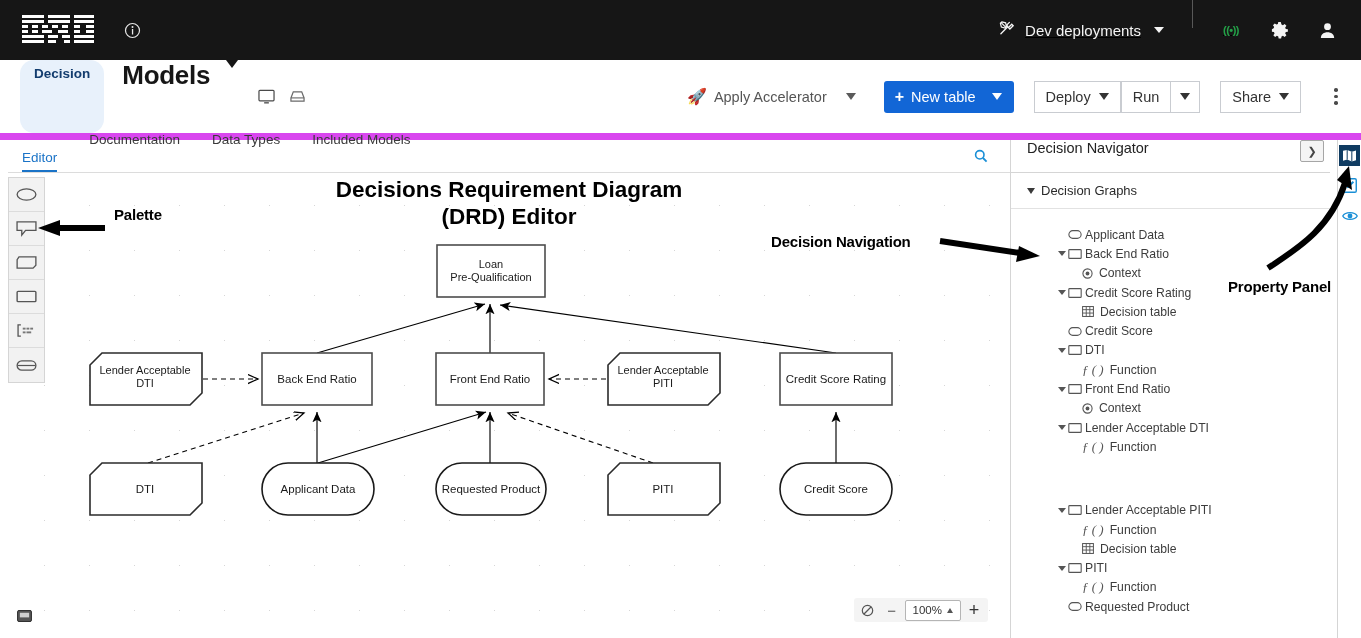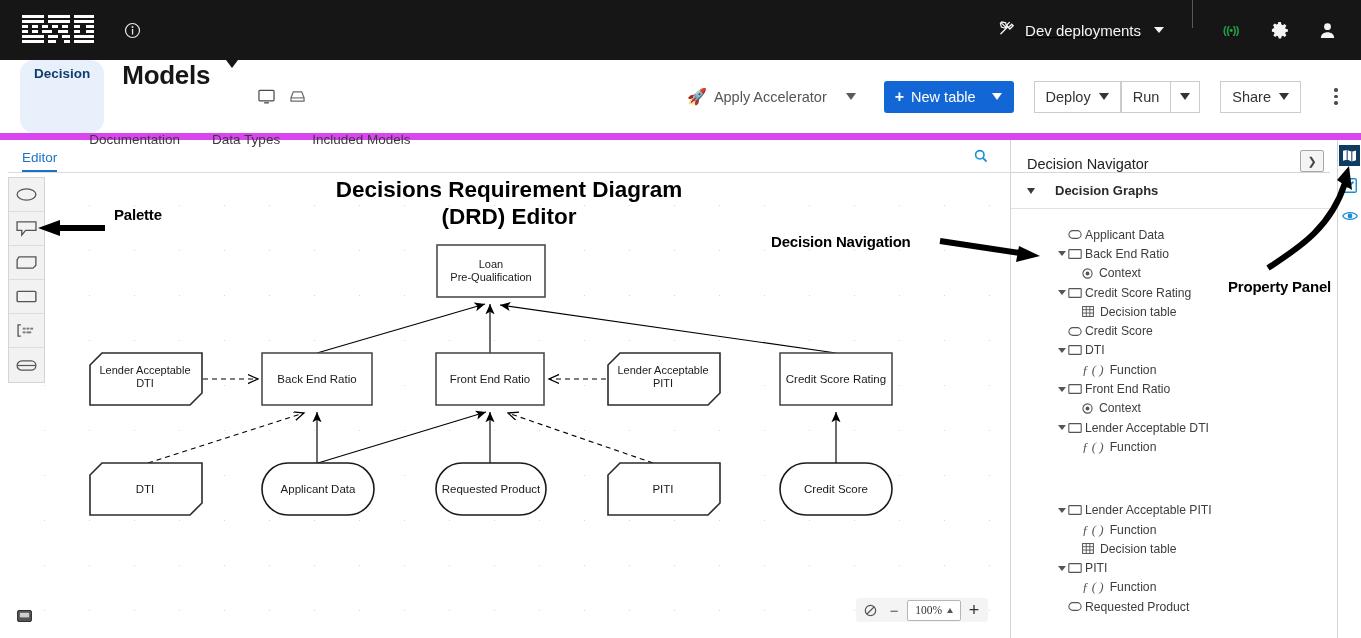--- a/index.html
+++ b/index.html
@@ -140,43 +140,43 @@
     display:flex; align-items:center; gap:2px;
     background:#f4f4f4; border-radius:3px; padding:1px 3px;
   }
   .zoomctl .zb {
     width:22px;height:22px;display:flex;align-items:center;justify-content:center;
     cursor:pointer; font-size:15px; color:#555;
   }
   .zoom-val {
     display:flex;align-items:center;gap:5px;
     border:1px solid #b5b5b5; background:#fff; height:21px;
-    padding:0 7px; font-size:11.5px; color:#333; border-radius:2px; cursor:pointer;font-family:Liberation Serif, serif;
+    padding:0 7px; font-size:11.5px; color:#333; border-radius:2px; cursor:pointer;
   }
   .mini-icon { position:absolute; left:9px; bottom:12px; cursor:pointer; }
 
   
   .navpanel {
     position:absolute; left:1010px; top:140px; width:320px; height:498px;
     background:#fff; border-left:1px solid #d5d5d5;
   }
   .nav-header {
-    height:33px; display:flex; align-items:flex-end;
+    height:33px; display:flex; align-items:flex-start;
     border-bottom:1px solid #d5d5d5; padding:0 6px 0 16px;gap:48px;
   }
   .nav-title { font-size:14.5px; color:#222; }
   .nav-collapse {
     margin-left:auto; width:24px;height:22px; border:1px solid #a6a6a6;
     background:#f4f4f4; display:flex;align-items:center;justify-content:center;
     font-size:11px; color:#444; cursor:pointer; border-radius:2px;
   }
   .nav-section {
-    height:36px; display:flex; align-items:center; gap:20px;
+    height:36px; display:flex; align-items:center; gap:6px;
     padding-left:16px; border-bottom:1px solid #e2e2e2;
-    font-size:13px; font-weight:bold; color:#2a2a2a; cursor:pointer;
+    font-size:13px; font-weight:normal; color:#2a2a2a; cursor:pointer;
   }
   .tri-down { width:0;height:0;border-left:4.5px solid transparent;border-right:4.5px solid transparent;border-top:6px solid #3a3a3a;}
   .tree { padding-top:16px; }
   .tnode {
     display:flex; align-items:center; height:19.3px;
     font-size:12.2px; color:#3d3d3d; cursor:pointer; white-space:nowrap;
   }
   .tnode .tw { width:13px; display:flex; align-items:center; justify-content:center; }
   .tnode .tglyph { margin-right:3px; display:flex; align-items:center; }
 

